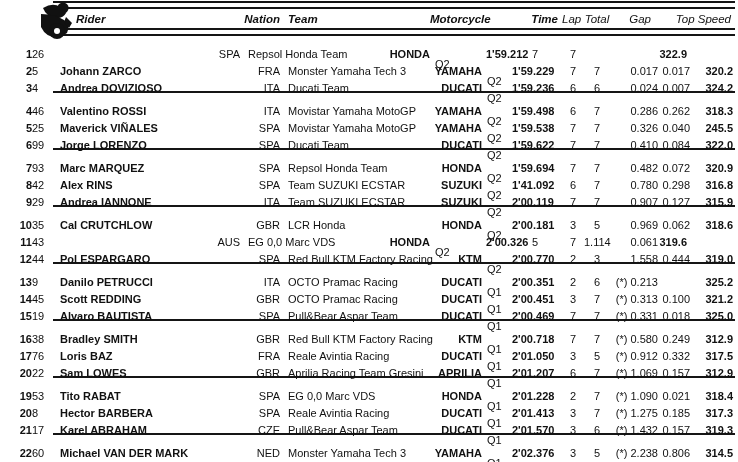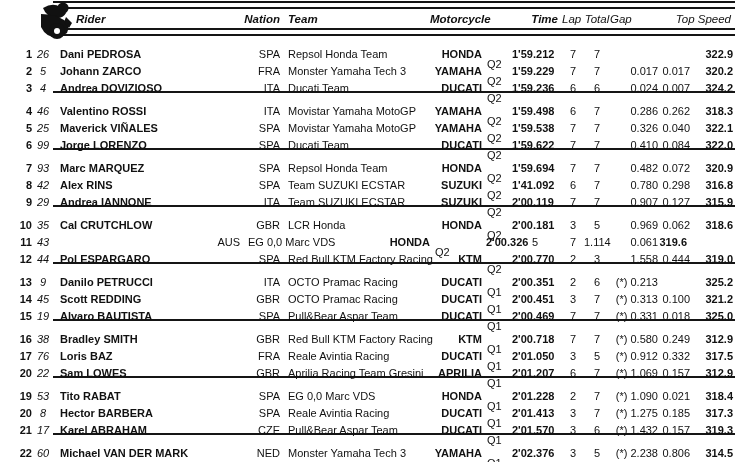--- a/index.html
+++ b/index.html
@@ -19,27 +19,27 @@
   }
   .hrow{height:19px;font-size:11.5px;font-style:italic;}
   .hb{font-weight:bold;}
   .h-rider{padding-left:22px;}
   .h-nation{text-align:right;}
   .h-team{padding-left:8px;}
   .h-moto{text-align:right;}
   .h-time{grid-column:7 / span 2;text-align:right;padding-right:4px;}
   .h-lap{text-align:left;}
   .h-total{text-align:center;}
-  .h-gap{padding-right:7px;}
+  .h-gap{text-align:right;padding-right:7px;}
   .h-speed{grid-column:12 / span 2;text-align:right;padding-right:5px;}
   .row{height:17px;font-size:11px;}
   .c{display:block;overflow:visible;}
   .b{font-weight:bold;}
   .pos{text-align:right;}
-  .num{text-align:center;font-style:italic;}
+  .num{text-align:left;}
   .rider{padding-left:6px;}
   .nation{text-align:right;}
   .team{padding-left:8px;}
   .moto{text-align:right;font-weight:bold;}
   .sess{padding-left:5px;margin-top:20px;}
   .time{padding-left:4px;}
   .lap,.total{text-align:center;}
   .gap1,.gap2{text-align:right;}
   .speed{text-align:right;padding-right:3px;}
   .group{padding:2px 0;}
@@ -80,21 +80,20 @@
     <span class="c h-speed">Top Speed</span>
   </div>
 
   <div class="dline"></div>
 
   <div id="groups">
       <div class="group">
         <div class="grid row">
           <span class="c pos b">1</span>
           <span class="c num">26</span>
-          <span class="c rider b">Dani PEDROSA</span>
           <span class="c nation">SPA</span>
           <span class="c team">Repsol Honda Team</span>
           <span class="c moto">HONDA</span>
           <span class="c sess">Q2</span>
           <span class="c time b">1'59.212</span>
           <span class="c lap">7</span>
           <span class="c total">7</span>
           <span class="c gap1"></span>
           <span class="c gap2"></span>
           <span class="c speed b">322.9</span>
@@ -153,21 +152,21 @@
           <span class="c rider b">Maverick VIÑALES</span>
           <span class="c nation">SPA</span>
           <span class="c team">Movistar Yamaha MotoGP</span>
           <span class="c moto">YAMAHA</span>
           <span class="c sess">Q2</span>
           <span class="c time b">1'59.538</span>
           <span class="c lap">7</span>
           <span class="c total">7</span>
           <span class="c gap1">0.326</span>
           <span class="c gap2">0.040</span>
-          <span class="c speed b">322.1</span>
+          <span class="c speed b">245.5</span>
         </div>
         <div class="grid row">
           <span class="c pos b">6</span>
           <span class="c num">99</span>
           <span class="c rider b">Jorge LORENZO</span>
           <span class="c nation">SPA</span>
           <span class="c team">Ducati Team</span>
           <span class="c moto">DUCATI</span>
           <span class="c sess">Q2</span>
           <span class="c time b">1'59.622</span>

